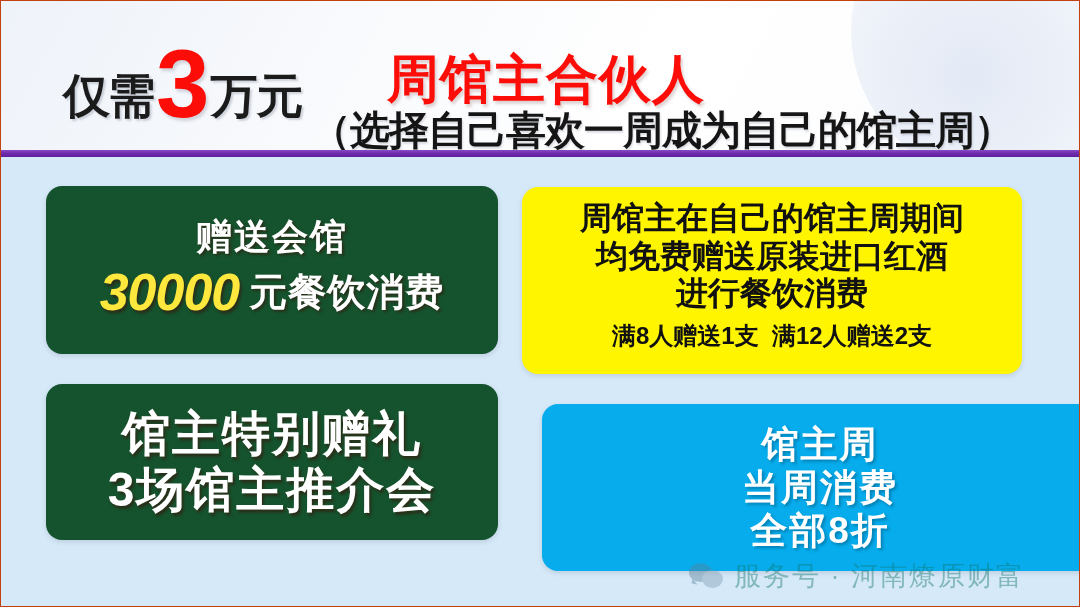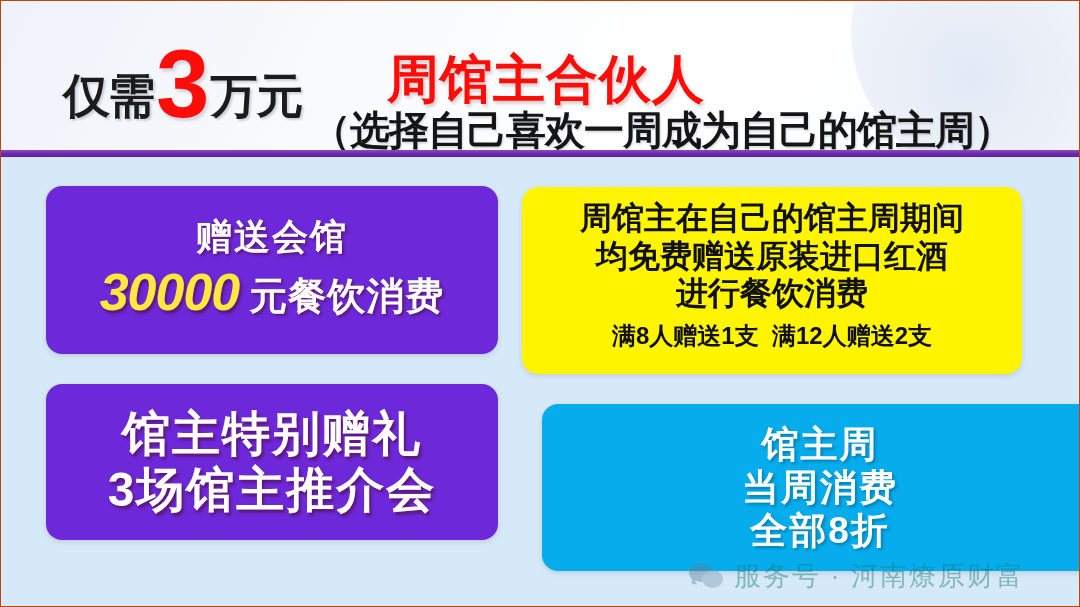--- a/index.html
+++ b/index.html
@@ -116,42 +116,42 @@
     border-radius: 16px;
     box-sizing: border-box;
     display: flex;
     flex-direction: column;
     align-items: center;
     justify-content: center;
     text-align: center;
     box-shadow: 0 2px 5px rgba(70,90,110,.18);
   }
 
-  .card-red   { background: #6d28d9; }
+  .card-red   { background: #14532d; }
   .card-yellow{ background: #fff500; }
   .card-blue  { background: #06acec; }
 
   
   #card-gift {
     left: 45px;
     top: 185px;
     width: 452px;
     height: 168px;
   }
   .gift-l1 {
     font-size: 36px;
     font-weight: 700;
     color: #ffffff;
     letter-spacing: 2px;
     line-height: 1.08;
     text-shadow: 2px 2px 3px rgba(70,0,0,.45);
   }
   .gift-l2 {
     display: flex;
-    align-items: flex-end;
+    align-items: center;
     justify-content: center;
     margin-top: 6px;
     white-space: nowrap;
   }
   .gift-amount {
     font-size: 52px;
     font-weight: 700;
     font-style: italic;
     color: #ffe83d;
     letter-spacing: -1px;

